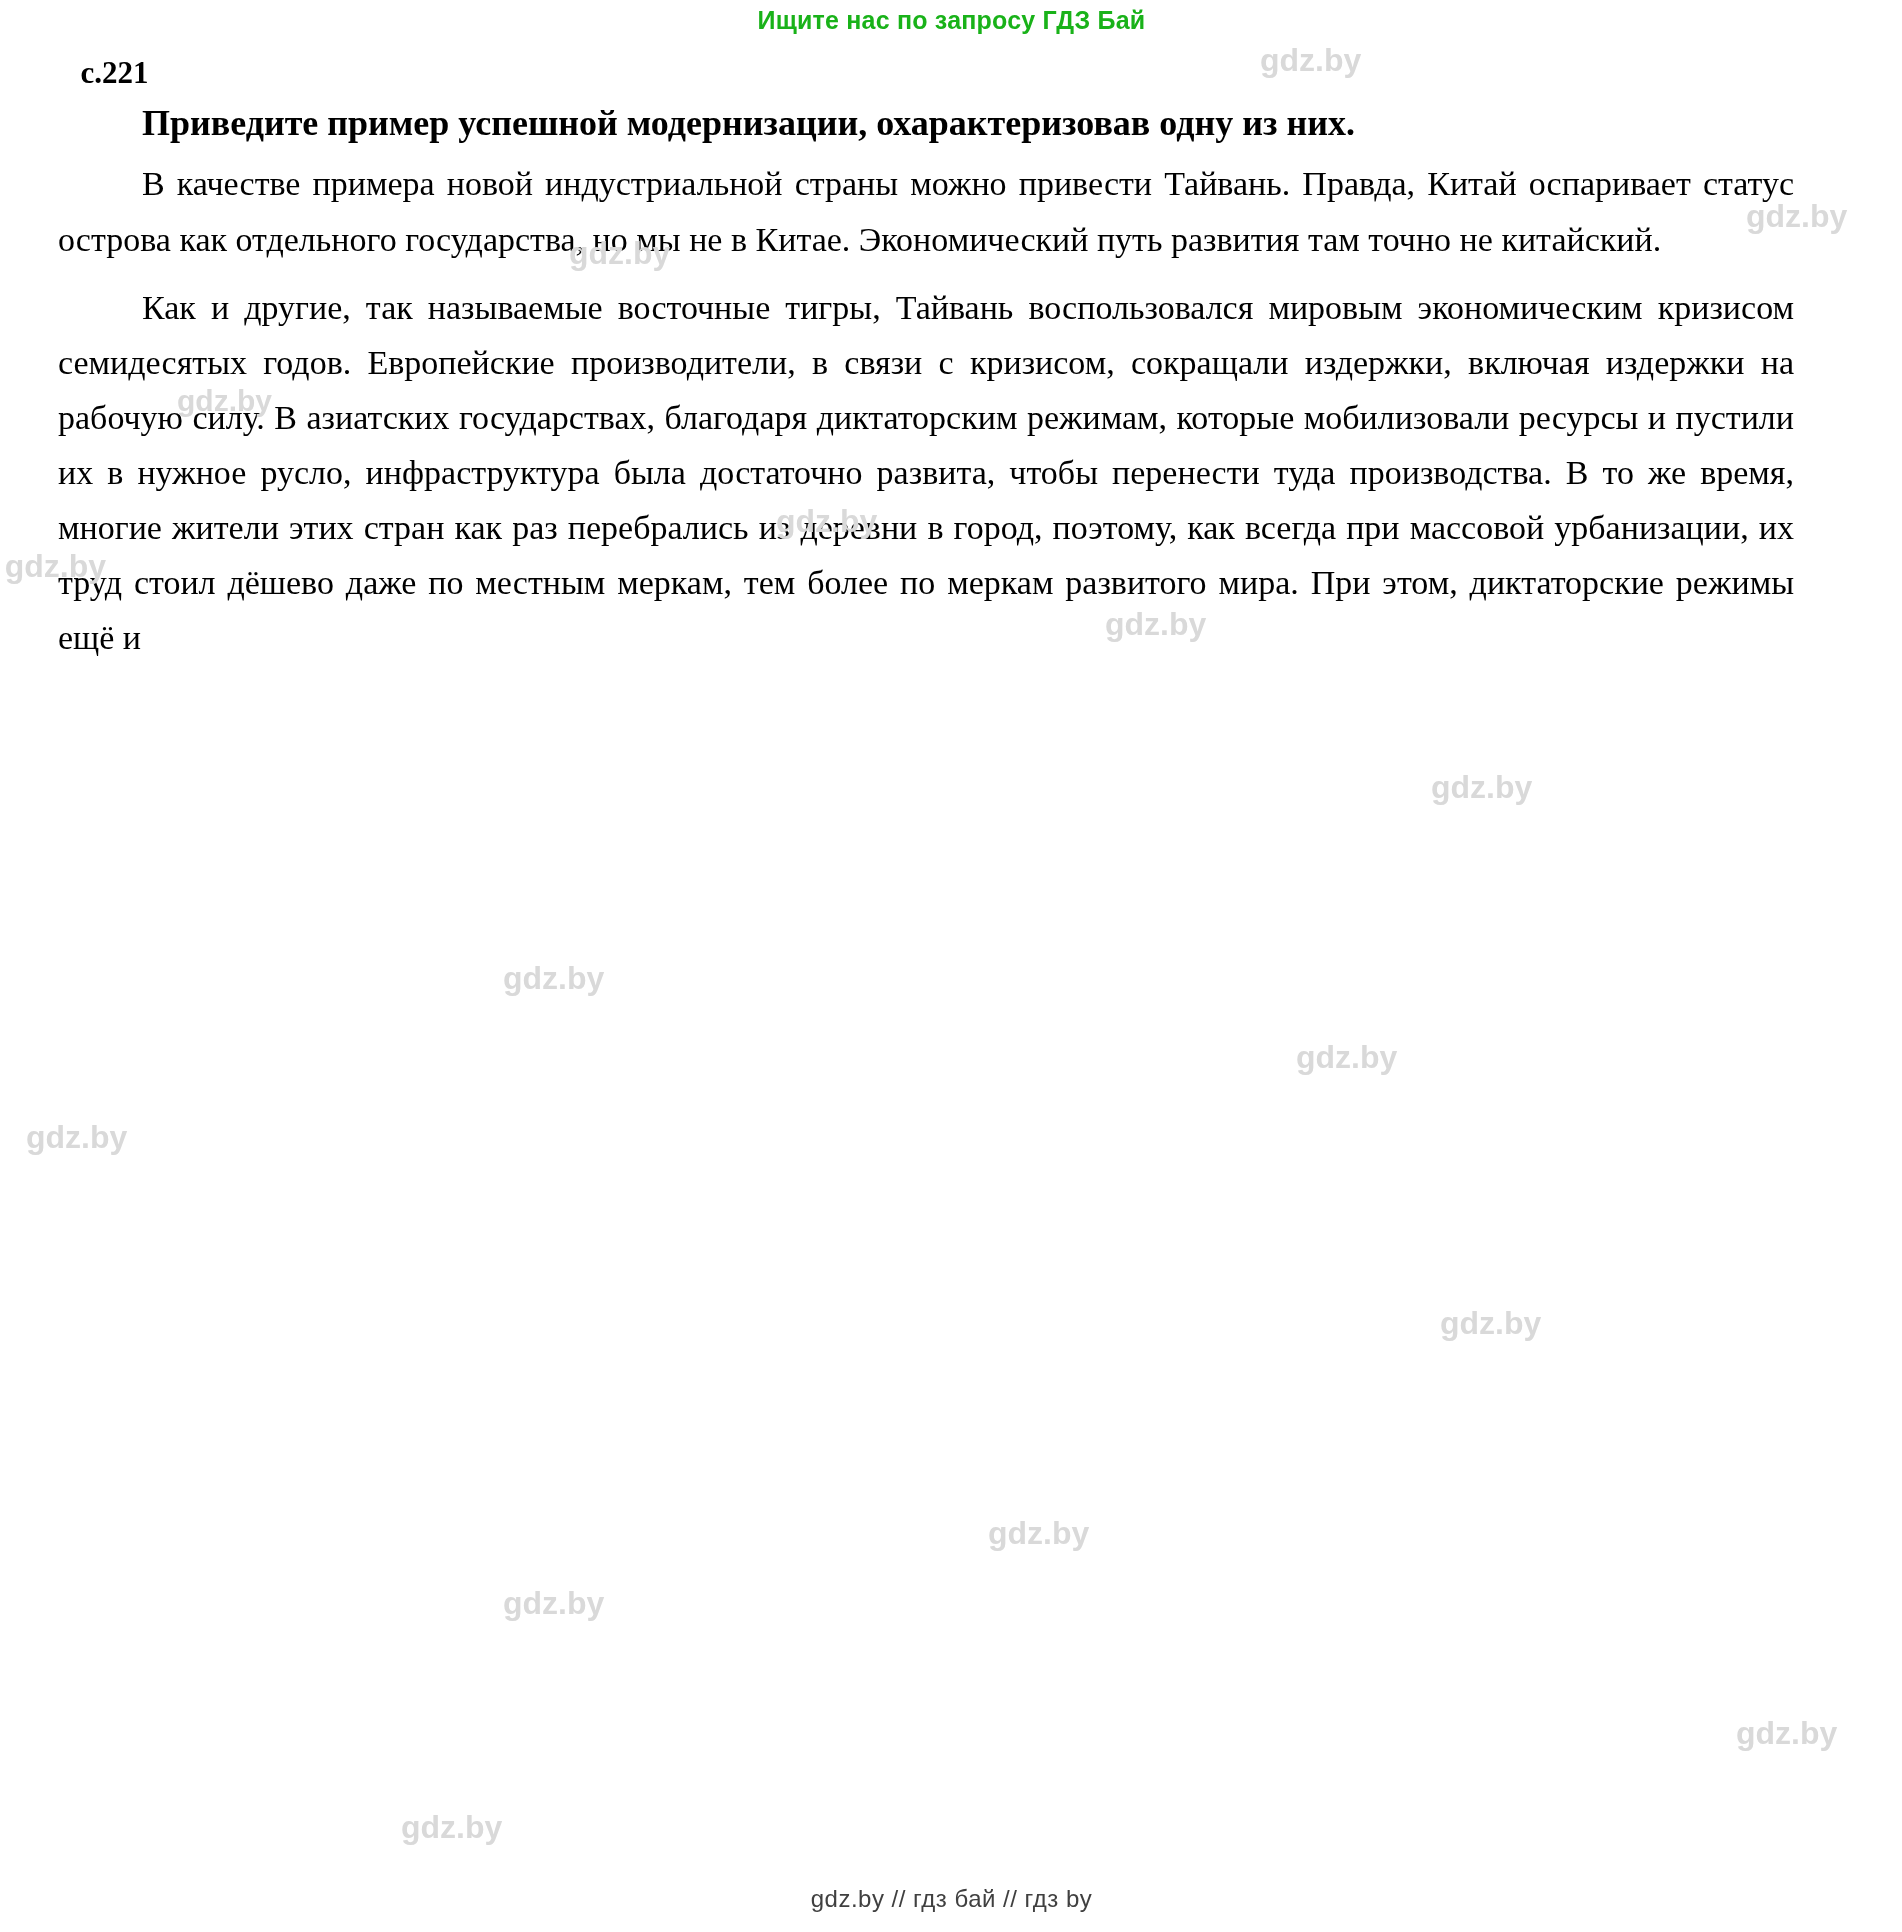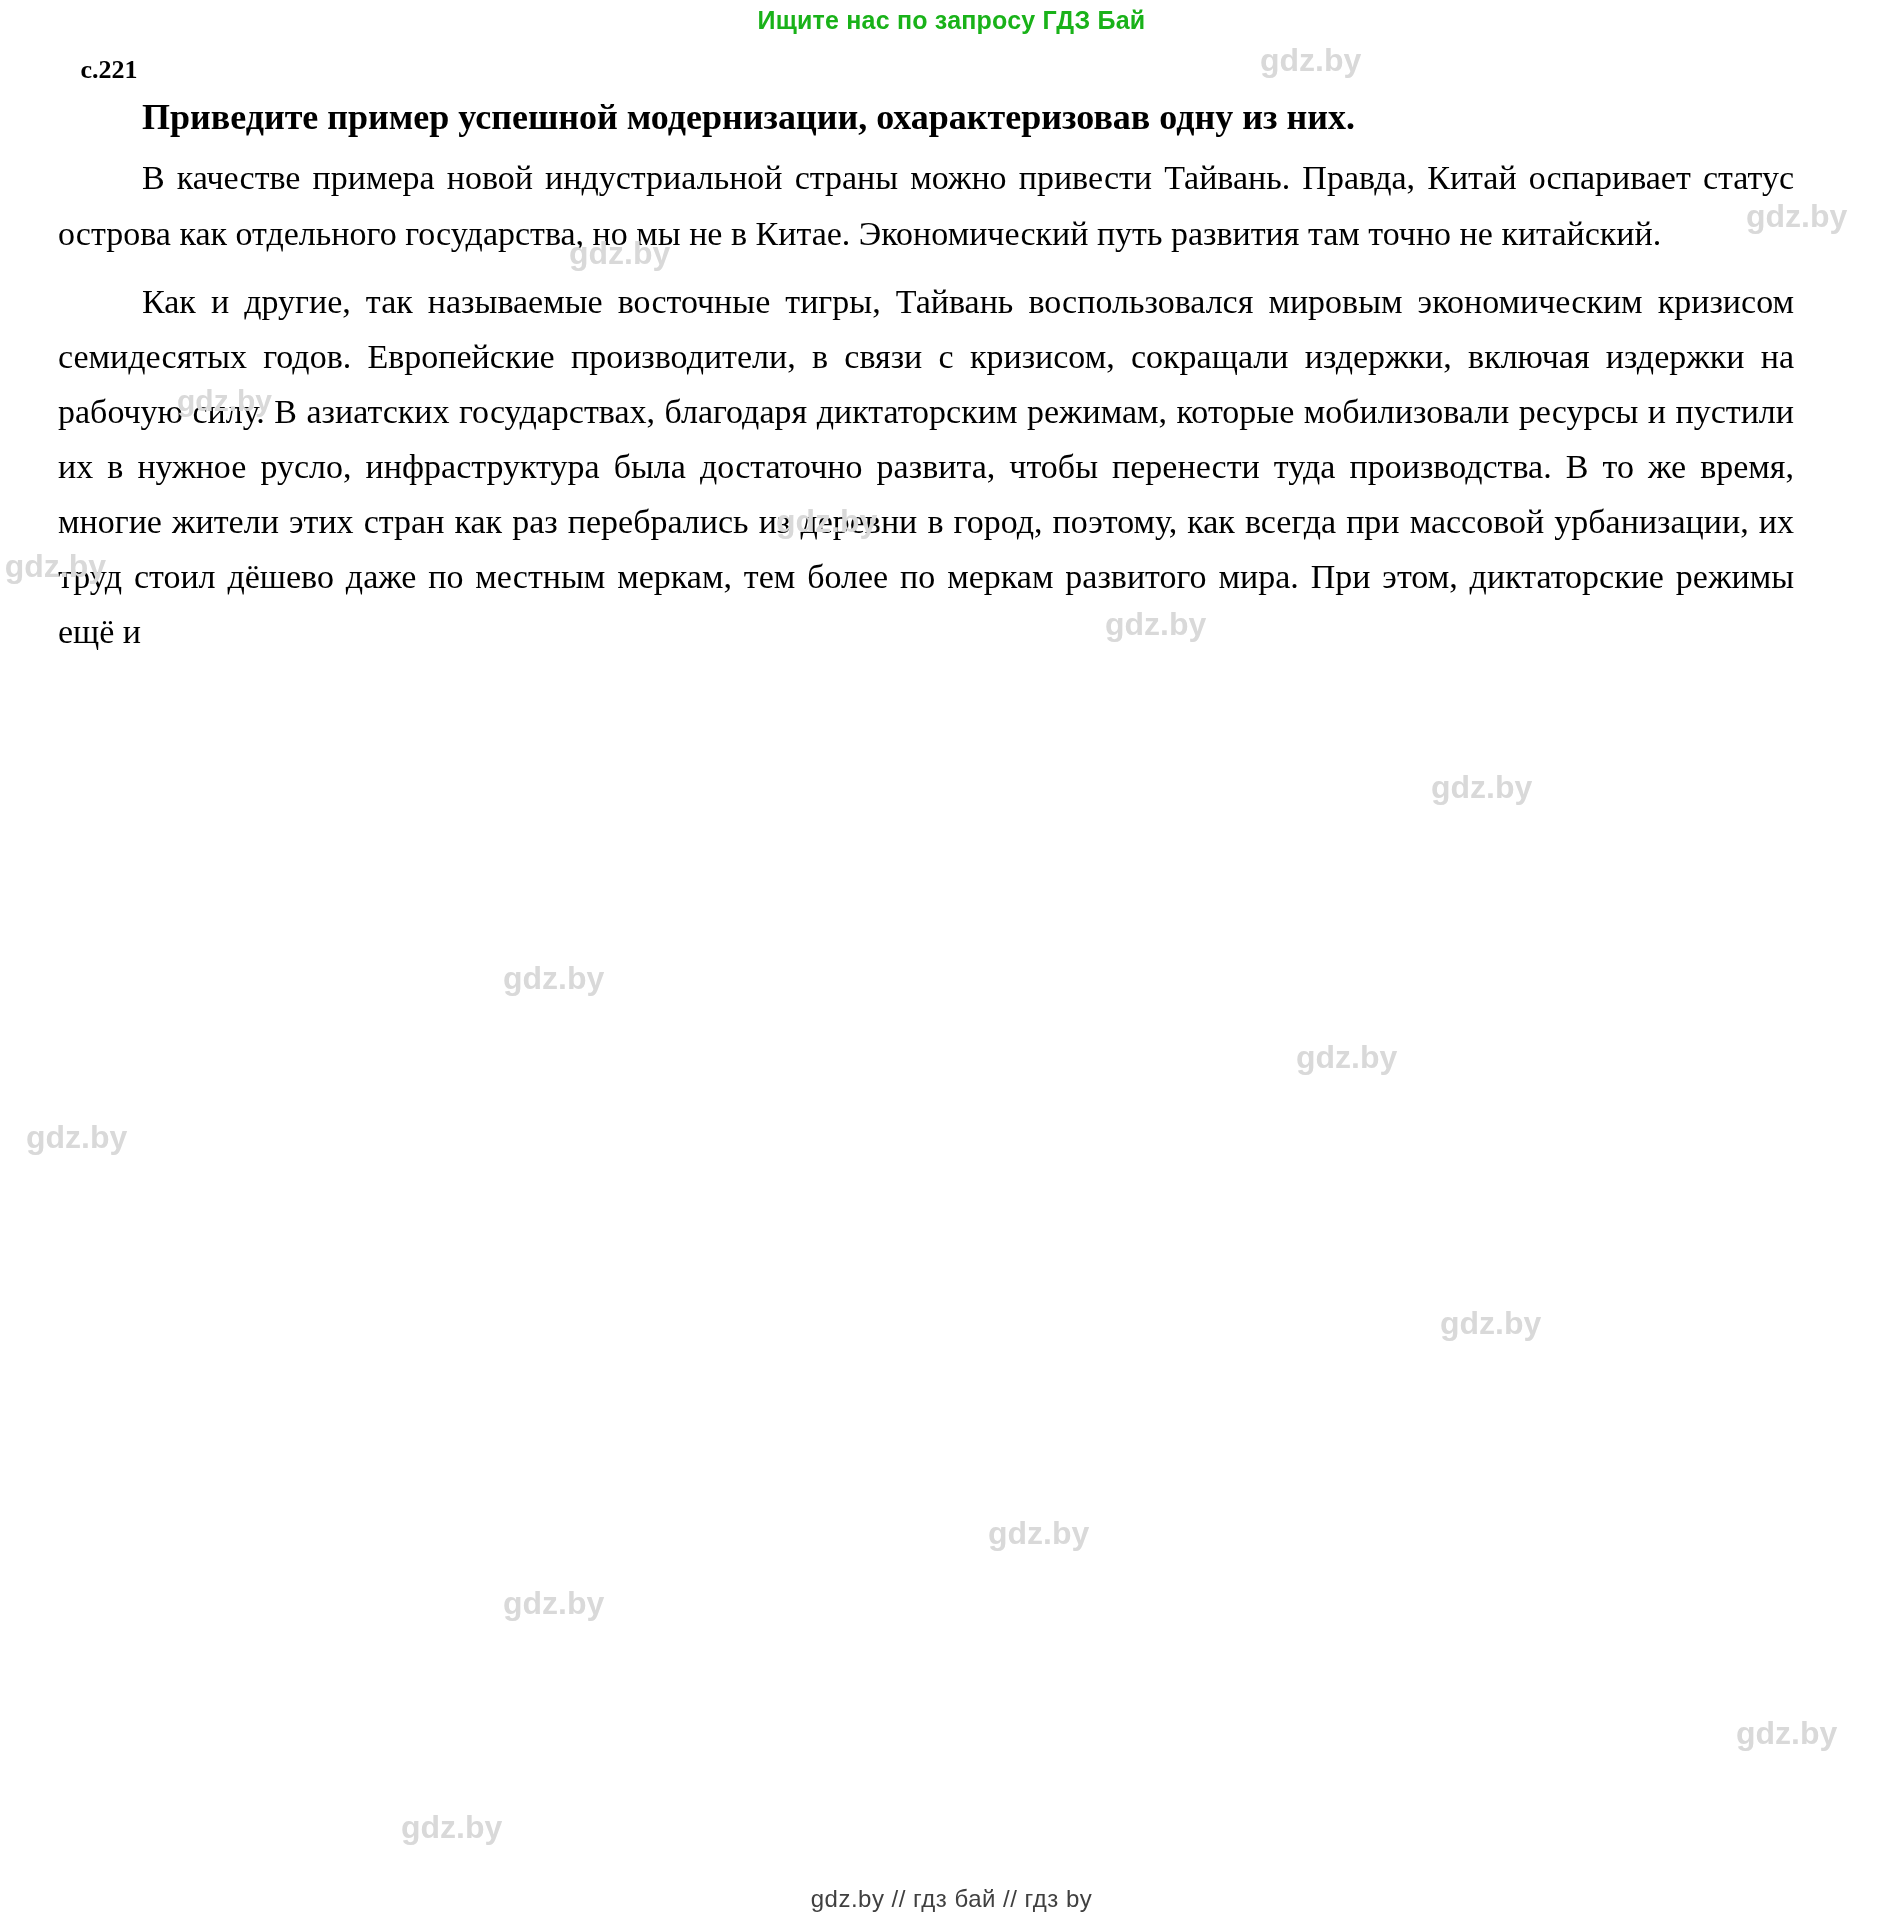--- a/index.html
+++ b/index.html
@@ -38,21 +38,21 @@
   }
 
   .content {
     position: absolute;
     top: 54px;
     left: 58px;
     width: 1736px;
   }
 
   .page-num {
-    font-size: 26px;
+    font-size: 31px;
     font-weight: bold;
     margin: 0 0 5.6px 22.4px;
     line-height: 1.2;
   }
 
   .question {
     font-size: 36px;
     font-weight: bold;
     line-height: 1.45;
     text-align: left;

